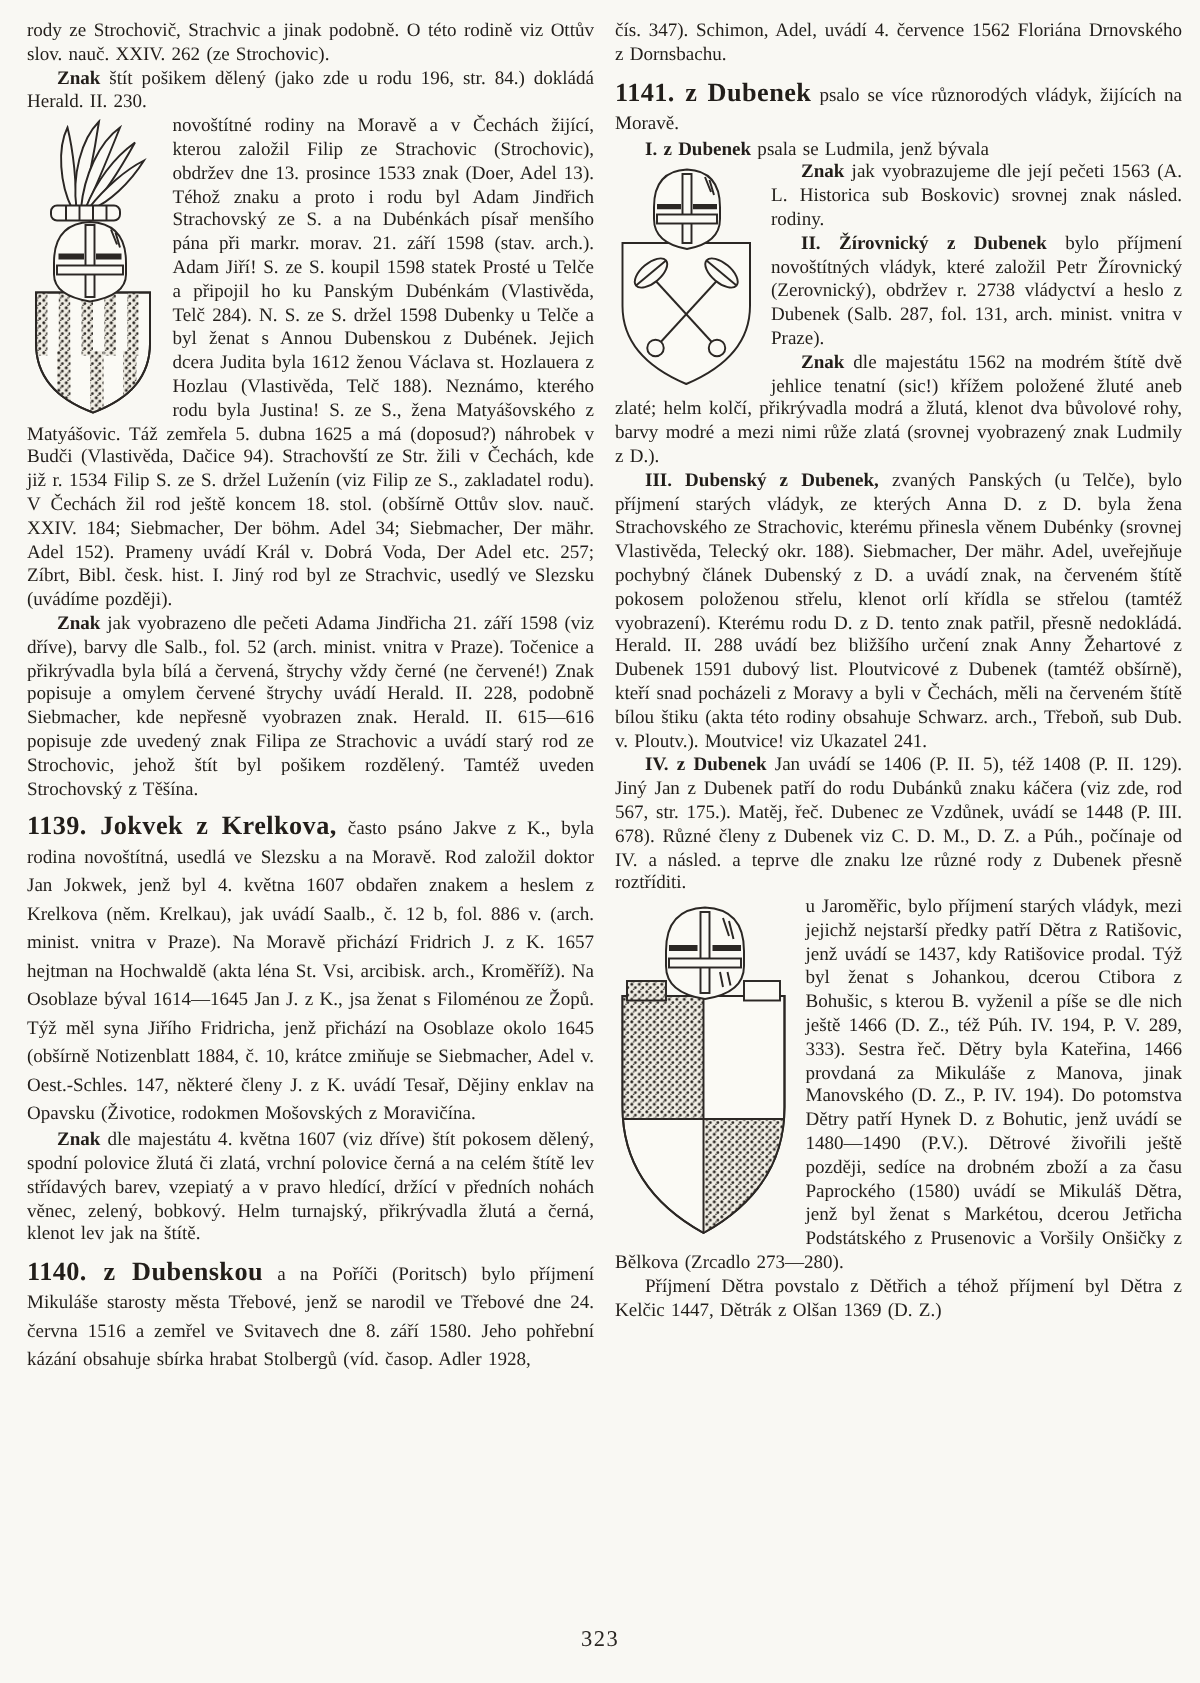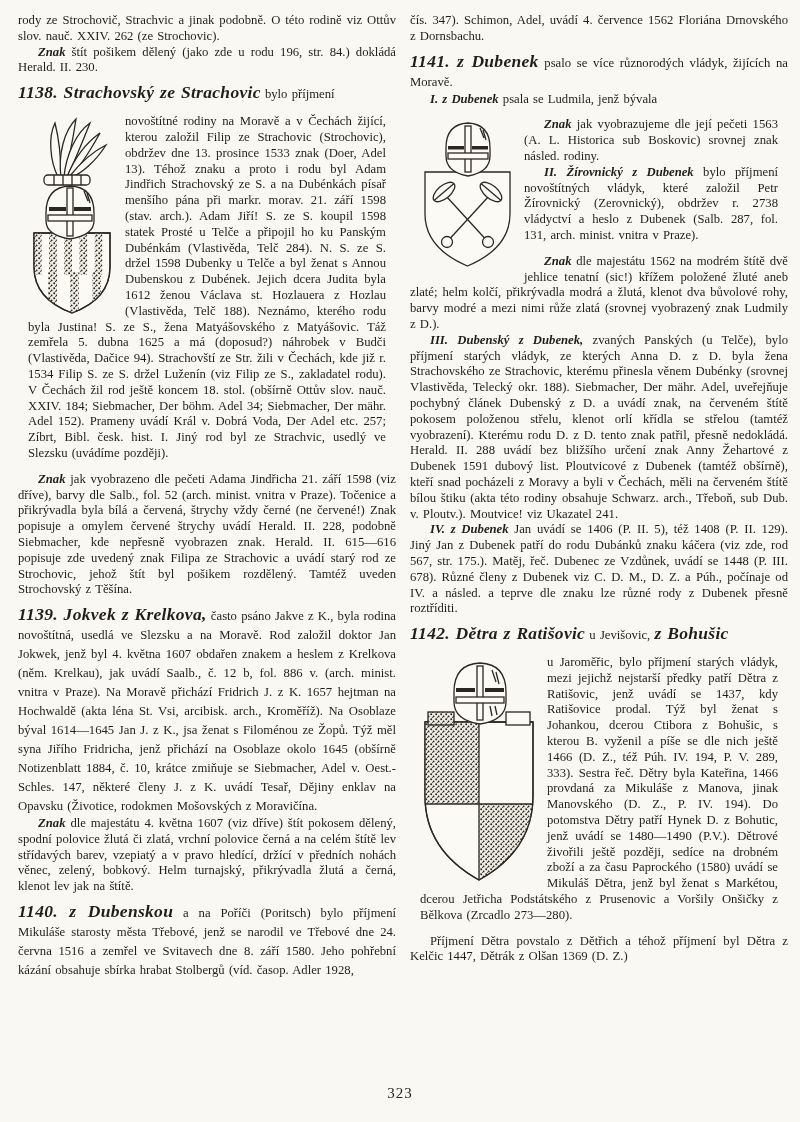--- a/index.html
+++ b/index.html
@@ -16,43 +16,42 @@
   .col{width:378px;}
   .para{
     margin:0;
     text-align:justify;
     font-size:12.7px;
     line-height:15.8px;
     word-spacing:1px;
   }
   .indent{text-indent:20px;}
   .entry-head{margin-top:7px;line-height:19px;}
-  .b{font-weight:bold;font-style:italic;}
+  .b{font-weight:bold;}
   .big{font-size:17.5px;letter-spacing:0.3px;}
-  .entry-body{margin:10px;}
+  .entry-body{margin:0;}
   .figl{float:left;margin:3px 9px 2px 0;}
   .footer{
     position:absolute;left:0;bottom:20px;width:100%;
     text-align:center;font-size:15px;letter-spacing:1px;color:#2a2622;
   }
   svg .ln{stroke:#2b2724;stroke-width:1.3;fill:none;}
   svg .wh{fill:#fbfaf5;stroke:#2b2724;stroke-width:1.3;}
   svg .dk{fill:#2b2724;stroke:none;}
 </style>
 </head>
 <body>
 
 <div class="page">
   <div class="cols">
 
     <div class="col">
       <p class="para"><span>rody ze Strochovič, Strachvic a jinak podobně. O této rodině viz Ottův slov. nauč. XXIV. 262 (ze Strochovic).</span></p>
       <p class="para indent"><span class="b">Znak</span><span> štít pošikem dělený (jako zde u rodu 196, str. 84.) dokládá Herald. II. 230.</span></p>
 
-      <p class="para entry-head"><span class="b big">1138. </span><span class="b big">Strachovský ze Strachovic</span><span> bylo příjmení</span></p>
       <div class="entry-body">
         <svg class="figl" width="88" height="200" viewBox="0 0 88 200" role="img" aria-label="Erb Strachovských ze Strachovic: kolčí helm s chocholem per, štít s pruhy">
           <defs>
             <pattern id="st1" width="5" height="5" patternUnits="userSpaceOnUse">
               <rect width="5" height="5" fill="#efece3"></rect>
               <circle cx="1.2" cy="1.2" r="1" fill="#2a2622"></circle>
               <circle cx="3.6" cy="3.4" r="0.9" fill="#2a2622"></circle>
               <circle cx="2.4" cy="4.6" r="0.5" fill="#2a2622"></circle>
             </pattern>
             <clipPath id="c1">
@@ -141,21 +140,20 @@
           </g>
         </svg>
         <p class="para indent"><span class="b">Znak</span><span> jak vyobrazujeme dle její pečeti 1563 (A. L. Historica sub Boskovic) srovnej znak násled. rodiny.</span></p>
         <p class="para indent"><span class="b">II. </span><span class="b">Žírovnický z Dubenek</span><span> bylo příjmení novoštítných vládyk, které založil Petr Žírovnický (Zerovnický), obdržev r. 2738 vládyctví a heslo z Dubenek (Salb. 287, fol. 131, arch. minist. vnitra v Praze).</span></p>
       </div>
 
       <p class="para indent"><span class="b">Znak</span><span> dle majestátu 1562 na modrém štítě dvě jehlice tenatní (sic!) křížem položené žluté aneb zlaté; helm kolčí, přikrývadla modrá a žlutá, klenot dva bůvolové rohy, barvy modré a mezi nimi růže zlatá (srovnej vyobrazený znak Ludmily z D.).</span></p>
       <p class="para indent"><span class="b">III. </span><span class="b">Dubenský z Dubenek,</span><span> zvaných Panských (u Telče), bylo příjmení starých vládyk, ze kterých Anna D. z D. byla žena Strachovského ze Strachovic, kterému přinesla věnem Dubénky (srovnej Vlastivěda, Telecký okr. 188). Siebmacher, Der mähr. Adel, uveřejňuje pochybný článek Dubenský z D. a uvádí znak, na červeném štítě pokosem položenou střelu, klenot orlí křídla se střelou (tamtéž vyobrazení). Kterému rodu D. z D. tento znak patřil, přesně nedokládá. Herald. II. 288 uvádí bez bližšího určení znak Anny Žehartové z Dubenek 1591 dubový list. Ploutvicové z Dubenek (tamtéž obšírně), kteří snad pocházeli z Moravy a byli v Čechách, měli na červeném štítě bílou štiku (akta této rodiny obsahuje Schwarz. arch., Třeboň, sub Dub. v. Ploutv.). Moutvice! viz Ukazatel 241.</span></p>
       <p class="para indent"><span class="b">IV. </span><span class="b">z Dubenek</span><span> Jan uvádí se 1406 (P. II. 5), též 1408 (P. II. 129). Jiný Jan z Dubenek patří do rodu Dubánků znaku káčera (viz zde, rod 567, str. 175.). Matěj, řeč. Dubenec ze Vzdůnek, uvádí se 1448 (P. III. 678). Různé členy z Dubenek viz C. D. M., D. Z. a Púh., počínaje od IV. a násled. a teprve dle znaku lze různé rody z Dubenek přesně roztříditi.</span></p>
 
-      <p class="para entry-head"><span class="b big">1142. </span><span class="b big">Dětra z Ratišovic</span><span> u Jevišovic, </span><span class="b big">z Bohušic</span></p>
       <div class="entry-body">
         <svg class="figl" width="118" height="228" viewBox="0 0 118 228" role="img" aria-label="Erb Dětry z Ratišovic: kolčí helm, čtvrcený štít">
           <defs>
             <pattern id="st3" width="5" height="5" patternUnits="userSpaceOnUse">
               <rect width="5" height="5" fill="#efece3"></rect>
               <circle cx="1.2" cy="1.2" r="1" fill="#2a2622"></circle>
               <circle cx="3.6" cy="3.4" r="0.9" fill="#2a2622"></circle>
               <circle cx="2.4" cy="4.6" r="0.5" fill="#2a2622"></circle>
             </pattern>
             <clipPath id="c3">

